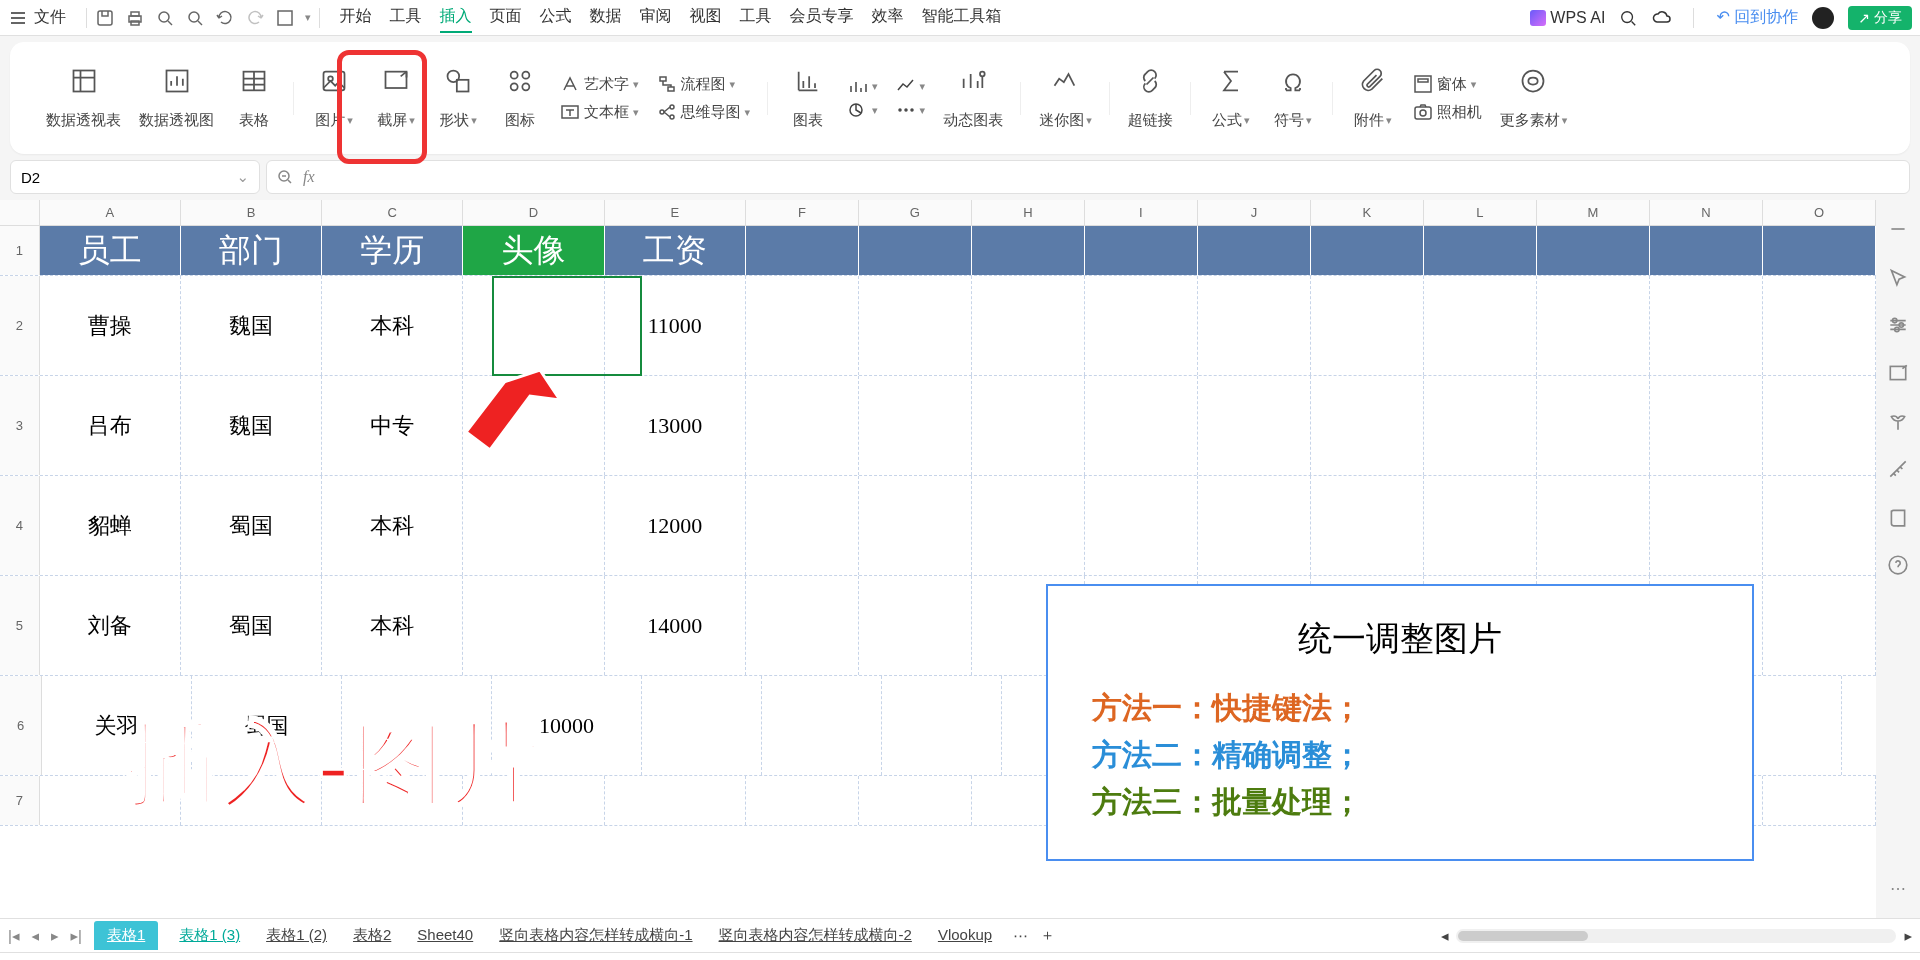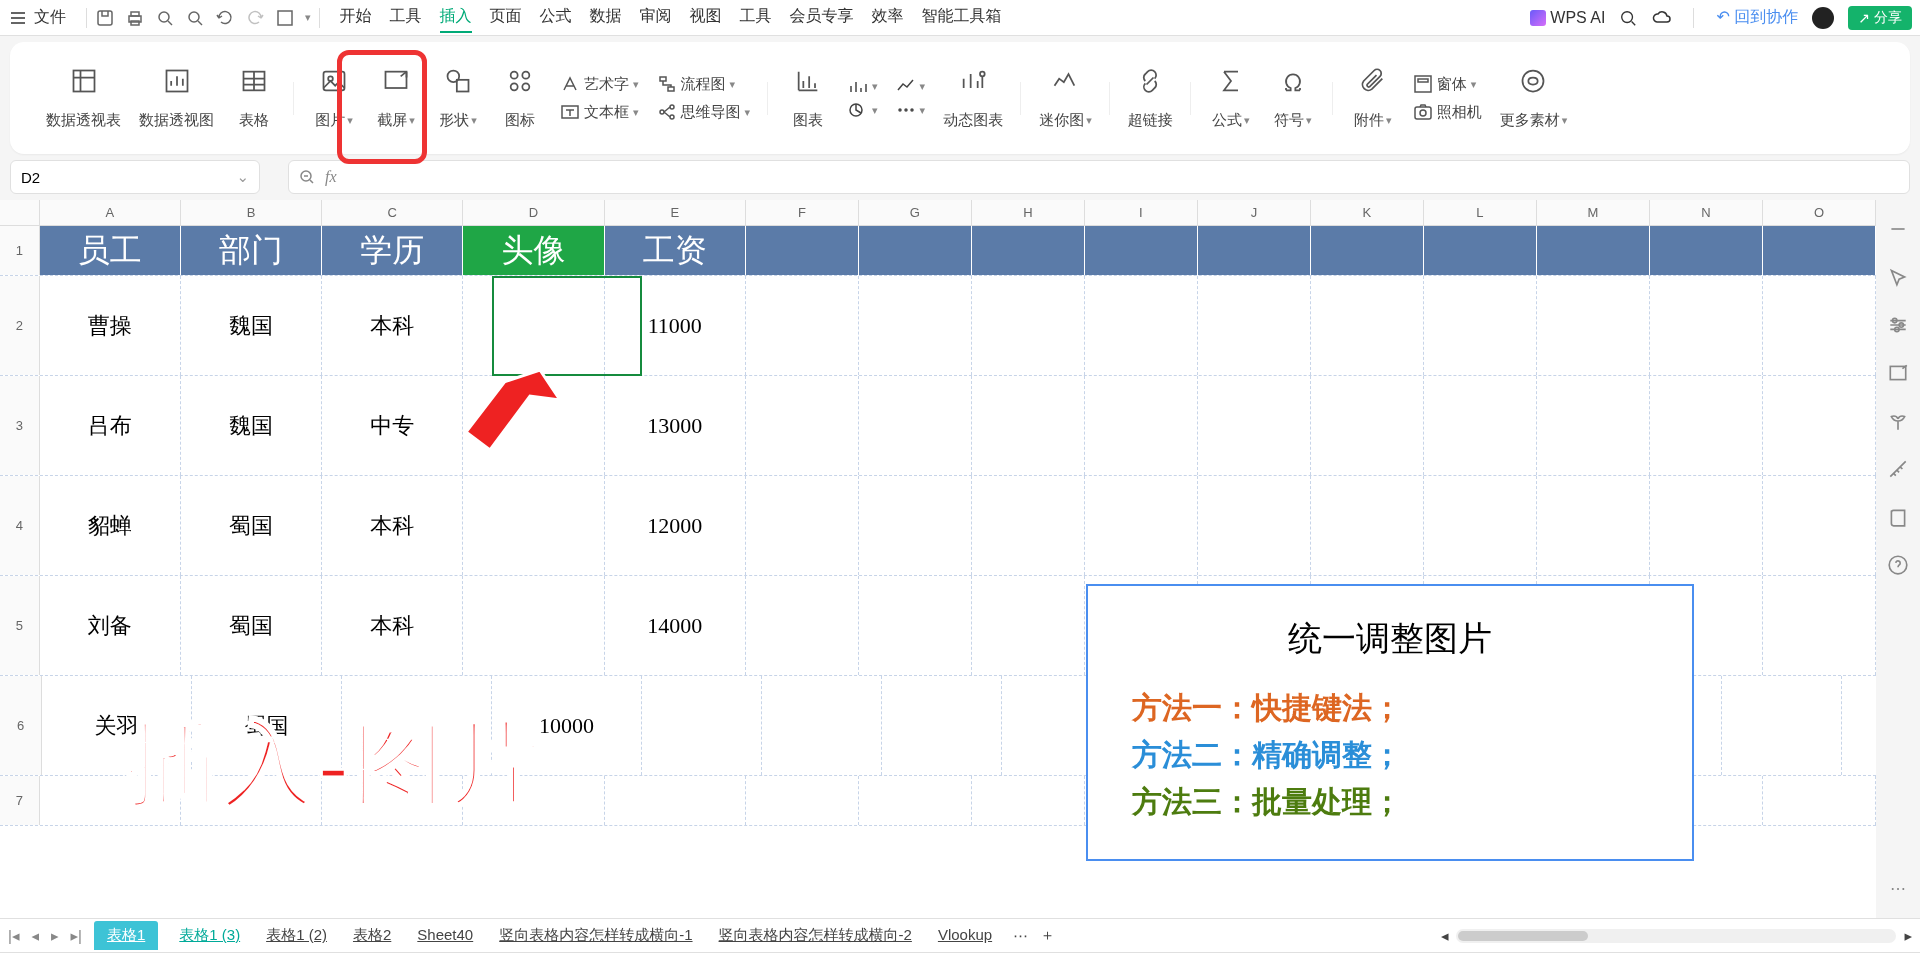--- a/index.html
+++ b/index.html
@@ -31,21 +31,21 @@
 .rib-btn { display: flex; flex-direction: column; align-items: center; gap: 16px; font-size: 15px; color: #444; cursor: pointer; min-width: 44px; }
 .rib-btn .ico { width: 28px; height: 28px; display: flex; align-items: center; justify-content: center; color: #555; }
 .rib-btn .lbl { display: flex; align-items: center; gap: 2px; white-space: nowrap; }
 .rib-btn-sm { display: flex; align-items: center; gap: 4px; font-size: 15px; color: #444; cursor: pointer; white-space: nowrap; }
 .rib-btn-sm .ico { width: 20px; height: 20px; display: flex; align-items: center; justify-content: center; color: #555; }
 .rib-col { display: flex; flex-direction: column; gap: 8px; }
 .dd { font-size: 11px; color: #888; }
 .highlight-box { position: absolute; border: 5px solid #e33; border-radius: 12px; pointer-events: none; }
 
 
-.fbar-row { display: flex; gap: 28px; padding: 0 10px 6px 10px; align-items: center; }
+.fbar-row { display: flex; gap: 6px; padding: 0 10px 6px 10px; align-items: center; }
 .name-box { width: 250px; height: 34px; background: #fff; border: 1px solid #e0e0e0; border-radius: 6px; display: flex; align-items: center; padding: 0 10px; justify-content: space-between; font-size: 15px; }
 .name-box .chev { color: #999; }
 .formula-bar { flex: 1; height: 34px; background: #fff; border: 1px solid #e0e0e0; border-radius: 6px; display: flex; align-items: center; padding: 0 10px; gap: 10px; color: #888; }
 .formula-bar .fx { font-style: italic; font-family: serif; }
 
 
 .sheet-wrap { position: relative; display: flex; height: 718px; }
 .sheet { flex: 1; background: #fff; position: relative; overflow: hidden; }
 .col-headers { display: flex; height: 26px; border-bottom: 1px solid #ddd; background: #fafafa; font-size: 13px; color: #666; }
 .corner { width: 42px; border-right: 1px solid #ddd; }
@@ -604,21 +604,21 @@
       </div>
 
     <div class="active-cell-box" style="left: 492px; top: 76px; width: 150px; height: 100px; border: 2px solid rgb(21, 139, 61);"></div>
 
     <div class="big-annot" style="left: 126px; top: 502px;">插入-图片</div>
 
     <svg class="arrow-annot" style="left:430px; top:160px;" width="140" height="140" viewBox="0 0 140 140">
       <polygon points="110,10 130,40 100,36 60,90 36,72 76,20 50,30" fill="#e22" stroke="#fff" stroke-width="3"></polygon>
     </svg>
 
-    <div class="info-box" style="left:1046px; top:384px; width:608px;margin-left:40px;">
+    <div class="info-box" style="left:1046px; top:384px; width:708px;">
       <div class="title">统一调整图片</div>
       <div class="line l1">方法一：快捷键法；</div>
       <div class="line l2">方法二：精确调整；</div>
       <div class="line l3">方法三：批量处理；</div>
     </div>
   </div>
 
   <div class="side-panel">
     <svg class="si" viewBox="0 0 20 20">
         <path d="M4 10h12"></path>

